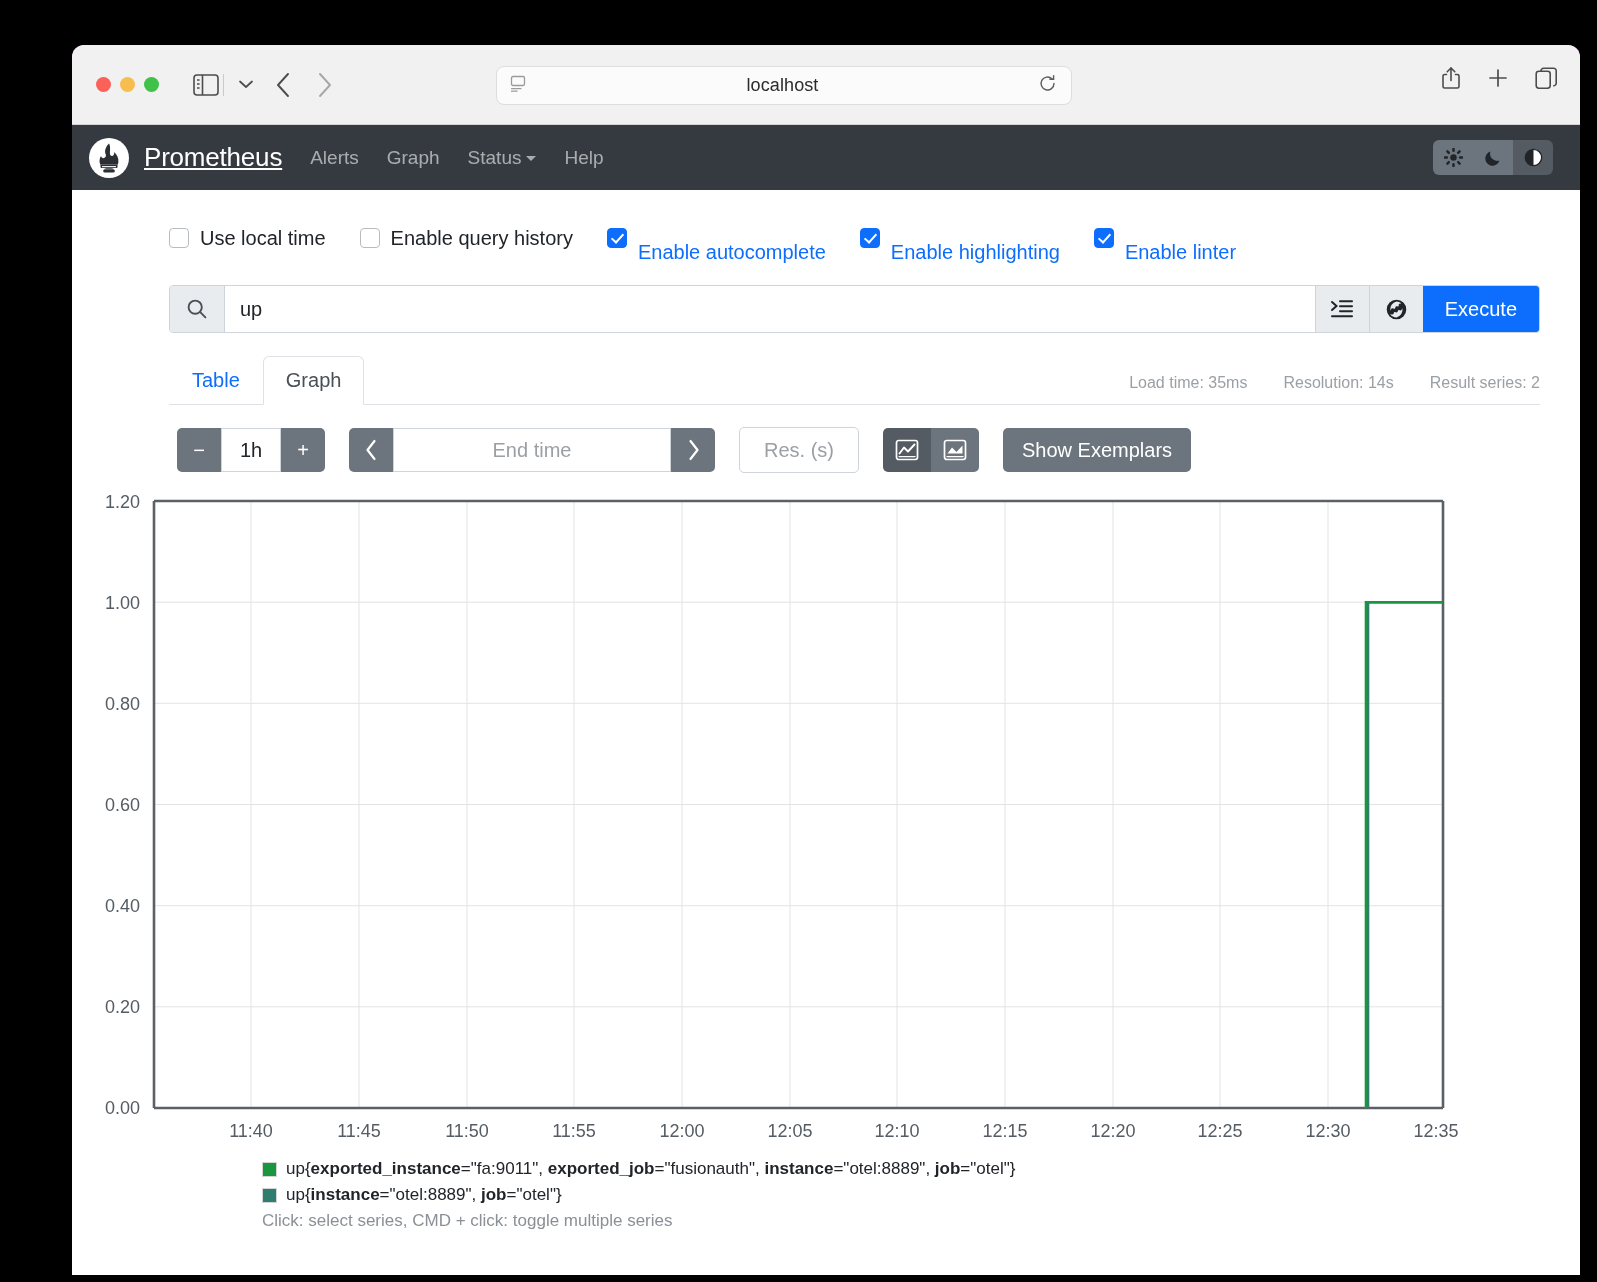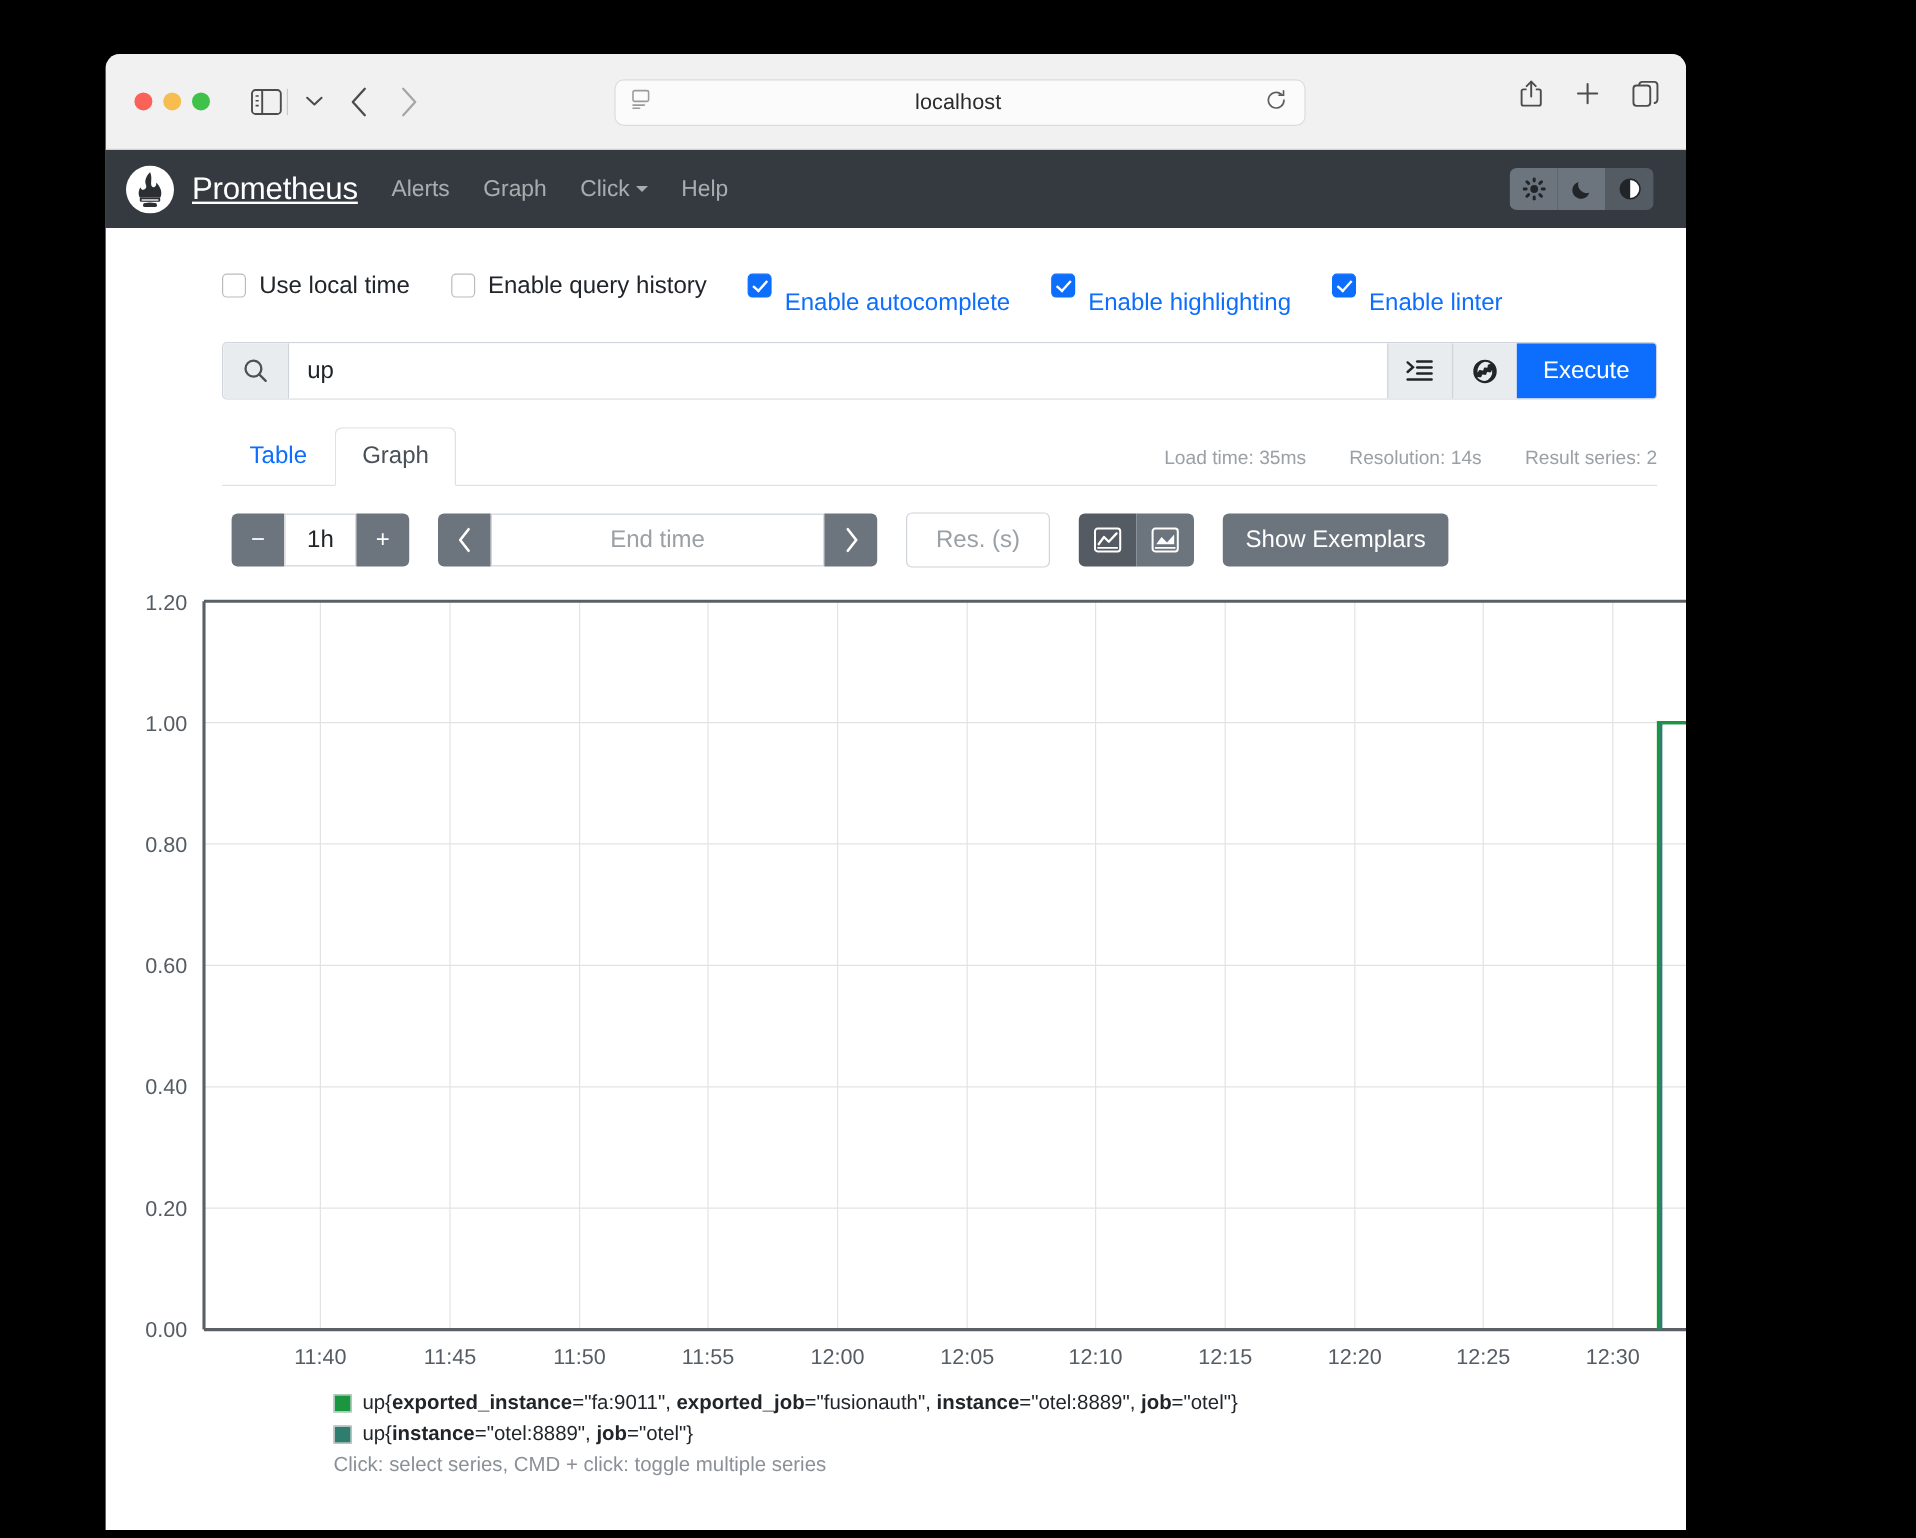--- a/index.html
+++ b/index.html
@@ -9,25 +9,25 @@
     background: #000000;
     width: 1597px;
     height: 1282px;
     overflow: hidden;
     font-family: "Liberation Sans", sans-serif;
   }
 
   
   #window {
     position: absolute;
-    left: 88px;
+    left: 72px;
     top: 45px;
-    width: 1317px;
+    width: 1508px;
     height: 1230px;
-    background: #a3a3a3;
+    background: #d946ef;
     border-radius: 12px 12px 0 0;
     overflow: hidden;
     box-shadow: 0 10px 40px rgba(0,0,0,0.5);
   }
 
   
   #browser-bar {
     position: relative;
     height: 79px;
     background: #f2f1f2;
@@ -138,21 +138,21 @@
     background: #6c757d;
     border: none;
     color: #212529;
     cursor: pointer;
   }
   .theme-btn.active { background: #545b62; }
 
   
   #page {
     background: #ffffff;
-    padding: 0 0 0 0;
+    padding: 0 16px 0 0;
     position: relative;
     height: 1086px;
   }
 
   
   #options-row {
     display: flex;
     align-items: center;
     padding: 22px 0 0 97px;
     gap: 34px;
@@ -440,21 +440,21 @@
         <rect x="11.5" y="26.5" width="17" height="3.6" rx="1.1" fill="#ffffff"></rect>
         <rect x="14.2" y="31.2" width="11.6" height="3.4" rx="1.6" fill="#2b2f33"></rect>
         <rect x="11.5" y="26.5" width="17" height="3.6" rx="1.1" fill="#2b2f33"></rect>
         <rect x="13" y="28.1" width="14" height="1.1" fill="#ffffff"></rect>
       </svg>
     </span>
     <span id="brand">Prometheus</span>
 
     <a class="nav-link" id="nav-alerts" href="#">Alerts</a>
     <a class="nav-link" href="#">Graph</a>
-    <a class="nav-link" href="#"><span>Click</span><span class="caret"></span></a>
+    <a class="nav-link" href="#"><span>Status</span><span class="caret"></span></a>
     <a class="nav-link" href="#">Help</a>
 
     <div id="theme-group">
       <button class="theme-btn">
         <svg width="19" height="19" viewBox="0 0 20 20" fill="#212529">
           <circle cx="10" cy="10" r="3.4"></circle>
           <g stroke="#212529" stroke-width="2.6" stroke-linecap="round">
             <line x1="10" y1="0.9" x2="10" y2="3"></line>
               <line x1="10" y1="17" x2="10" y2="19.1"></line>
             <line x1="0.9" y1="10" x2="3" y2="10"></line>

